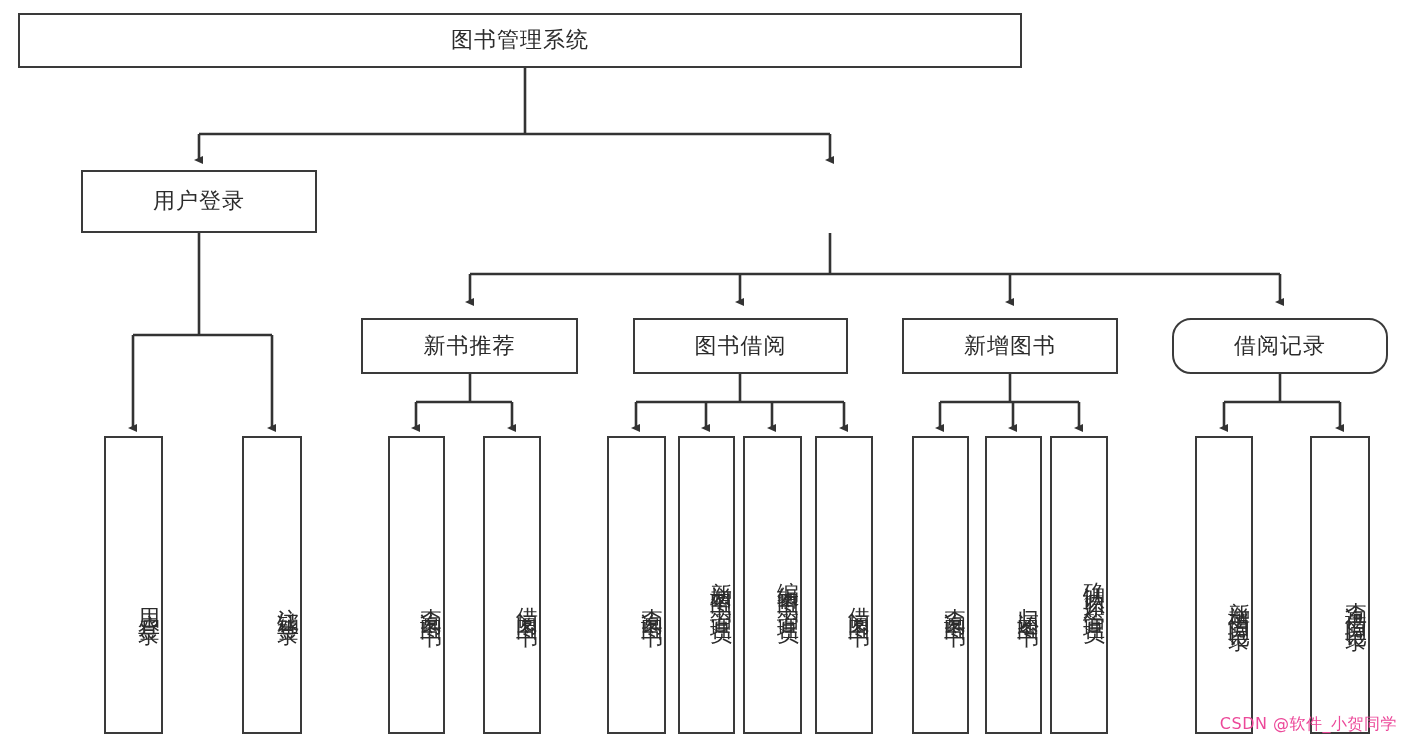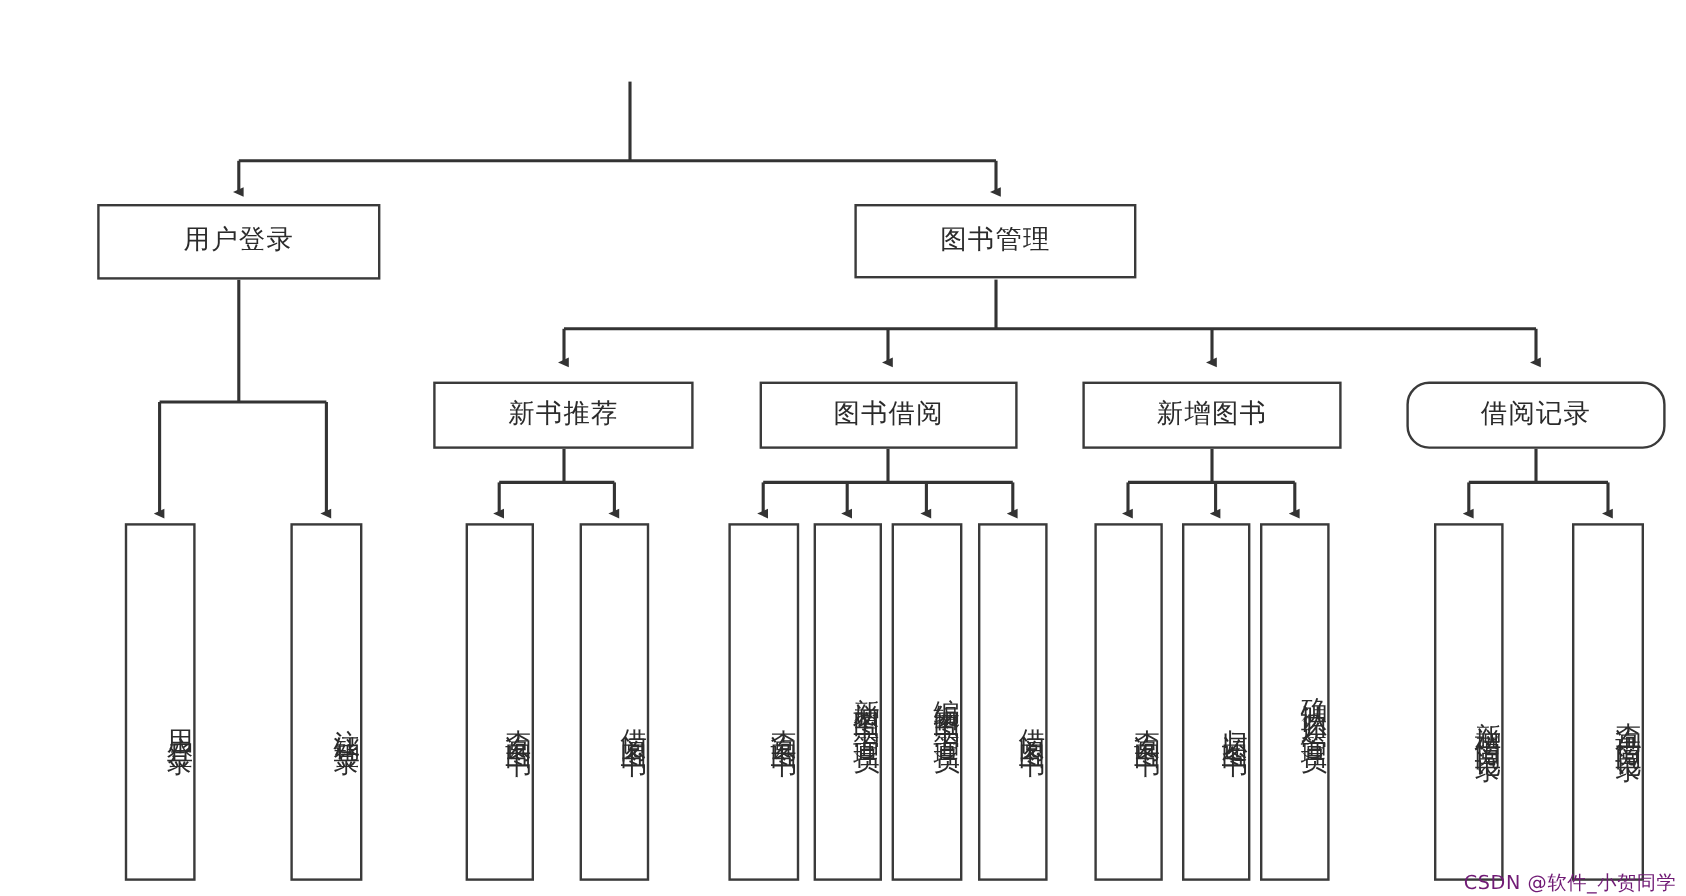--- a/index.html
+++ b/index.html
@@ -55,23 +55,23 @@
     justify-content: center;
     padding-top: 34px;
     overflow: hidden;
   }
   .node-v.tall-pad {
     padding-top: 12px;
   }
   .watermark {
     position: absolute;
     right: 8px;
-    bottom: 0;
+    bottom: 12px;
     font-size: 16px;
-    color: #701a75;
+    color: #ec4899;
     letter-spacing: 0.5px;
     white-space: nowrap;
     text-align: center;
   }
 </style>
 </head>
 <body>
 
 <div id="diagram-root">
 
@@ -118,24 +118,24 @@
       <path d="M1013,402 L1013,428" marker-end="url(#arrow)"></path>
       <path d="M1079,402 L1079,428" marker-end="url(#arrow)"></path>
 
       <path d="M1280,374 L1280,402"></path>
       <path d="M1224,402 L1340,402"></path>
       <path d="M1224,402 L1224,428" marker-end="url(#arrow)"></path>
       <path d="M1340,402 L1340,428" marker-end="url(#arrow)"></path>
     </g>
   </svg>
 
+  <div class="node node-h node-root" style="left:18px; top:13px; width:1004px; height:55px;">图书管理系统</div>
 
   <div class="node node-h" style="left:81px; top:170px; width:236px; height:63px;">用户登录</div>
 
-  <div class="node node-h" style="left:712px; top:170px; width:235px; height:62px;">图书管理</div>
 
   <div class="node node-h" style="left:633px; top:318px; width:215px; height:56px;">图书借阅</div>
 
   <div class="node node-h" style="left:361px; top:318px; width:217px; height:56px;">新书推荐</div>
 
   <div class="node node-h" style="left:902px; top:318px; width:216px; height:56px;">新增图书</div>
 
   <div class="node node-h" style="left:1172px; top:318px; width:216px; height:56px;border-radius:19px;">借阅记录</div>
 
   <div class="node node-v" style="left:104px; top:436px; width:59px; height:298px;">用户登录</div>

